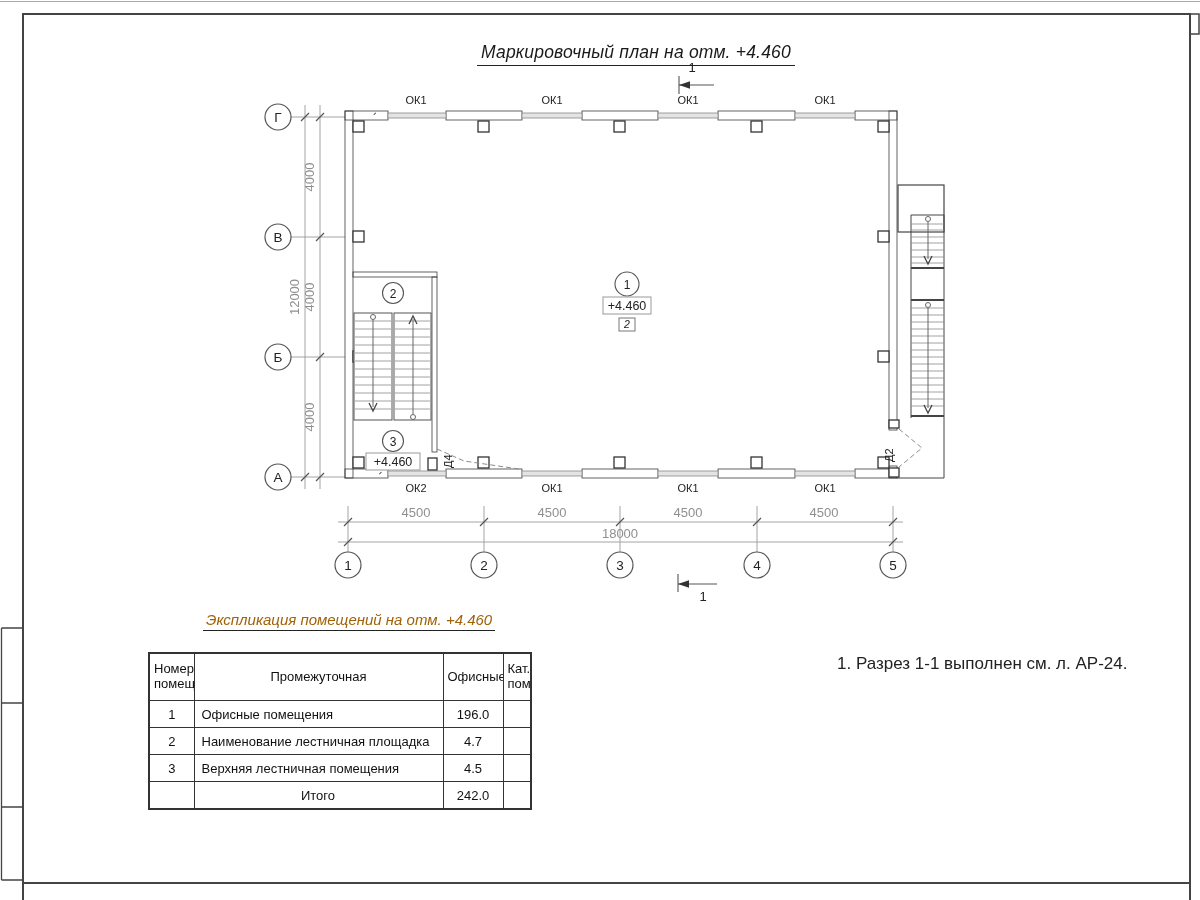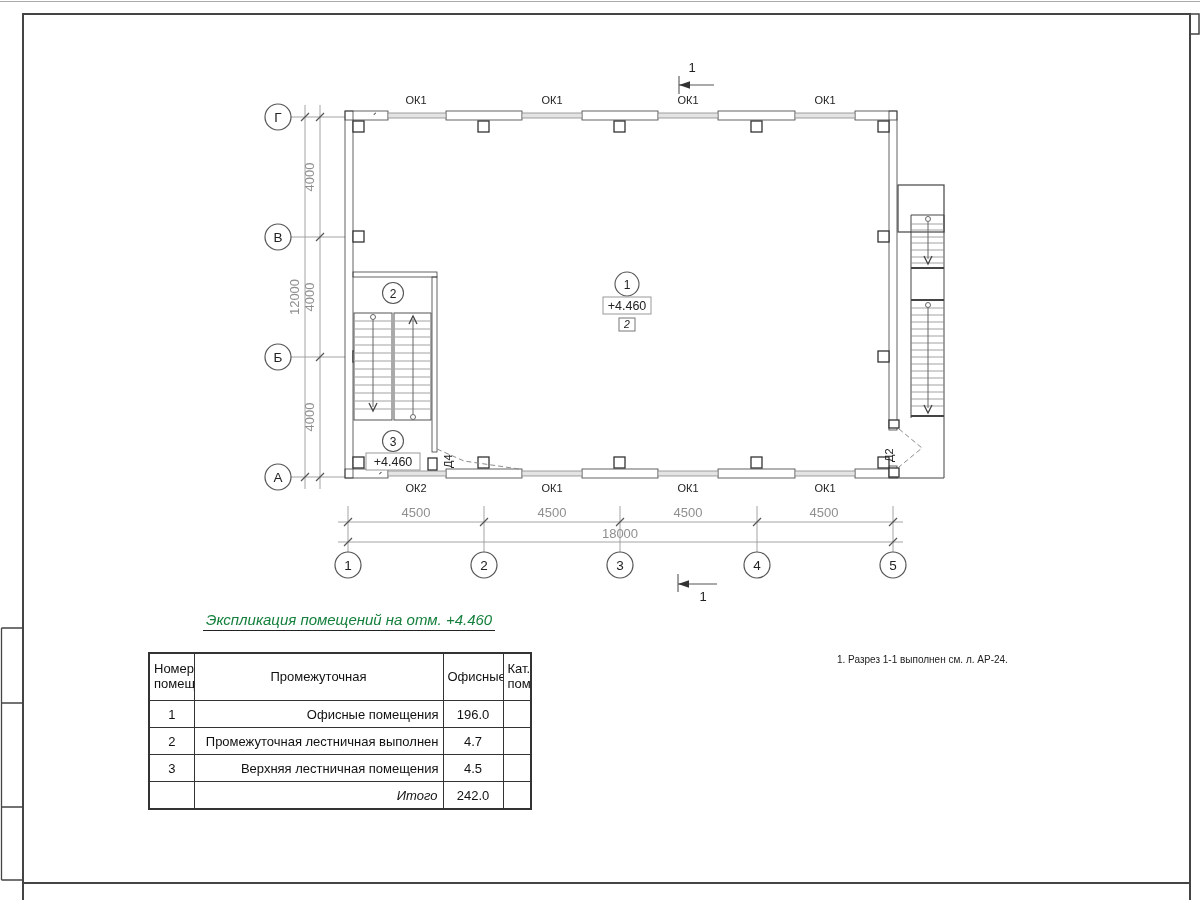--- a/index.html
+++ b/index.html
@@ -2,32 +2,32 @@
 <html><head>
 <meta charset="utf-8">
 <style>
   html,body{margin:0;padding:0;background:#fff;}
   .sheet{position:relative;width:1200px;height:900px;background:#fff;overflow:hidden;
          font-family:"Liberation Sans",sans-serif;}
   svg{position:absolute;left:0;top:0;font-family:"Liberation Sans",sans-serif;}
   .abs{position:absolute;}
   .plan-title{left:477px;top:42px;font-size:17.5px;font-style:italic;color:#1a1a1a;
               border-bottom:1.5px solid #222;padding:0 4px 2px 4px;letter-spacing:.2px;}
-  .sched-title{left:203px;top:611px;font-size:15px;font-style:italic;color:#15803d;
+  .sched-title{left:203px;top:611px;font-size:15px;font-style:italic;color:#a16207;
                border-bottom:1.5px solid #222;padding:0 3px 2px 3px;}
-  .note{left:837px;top:654px;font-size:10px;color:#222;}
+  .note{left:837px;top:654px;font-size:17px;color:#222;}
   table.sched{position:absolute;left:148px;top:652px;border-collapse:collapse;
               table-layout:fixed;width:382px;font-size:13px;color:#111;
               border:2px solid #333;}
   table.sched th,table.sched td{border:1px solid #333;padding:0 4px;font-weight:normal;
               text-align:center;vertical-align:middle;overflow:hidden;}
   table.sched th{height:46px;line-height:1.15;}
   table.sched td{height:26px;}
-  table.sched td.name{text-align:right;padding-left:7px;}
-  table.sched td.total-lbl{text-align:right;font-style:italic;padding-right:5px;}
+  table.sched td.name{text-align:left;padding-left:7px;}
+  table.sched td.total-lbl{padding-right:5px;}
   col.c-num{width:45px;} col.c-name{width:249px;} col.c-area{width:60px;} col.c-cat{width:28px;}
 </style>
 </head>
 <body>
 
 <div class="sheet">
 
 <svg width="1200" height="900" viewBox="0 0 1200 900">
   <defs>
     <pattern id="hatch" width="3" height="3" patternTransform="rotate(45)">
@@ -199,20 +199,21 @@
   <g stroke="#555" stroke-width="1.1" fill="none">
     <path d="M679 76V94 M679 85H714"></path>
     <polygon points="679,85 690,81.2 690,88.8" fill="#333" stroke="none"></polygon>
     <text x="692" y="72" font-size="13" fill="#222" stroke="none" text-anchor="middle">1</text>
     <path d="M678 574V592 M678 584H717"></path>
     <polygon points="678,584 689,580.2 689,587.8" fill="#333" stroke="none"></polygon>
     <text x="703" y="601" font-size="13" fill="#222" stroke="none" text-anchor="middle">1</text>
   </g>
 </svg>
 
+<div class="abs plan-title">Маркировочный план на отм. +4.460</div>
 <div class="abs sched-title">Экспликация помещений на отм. +4.460</div>
 <div class="abs note">1. Разрез 1-1 выполнен см. л. АР-24.</div>
 
 <table class="sched">
   <colgroup>
         <col class="c-num">
         <col class="c-name">
         <col class="c-area">
         <col class="c-cat">
       </colgroup>
@@ -226,21 +227,21 @@
   </thead>
   <tbody>
     <tr>
       <td>1</td>
       <td class="name">Офисные помещения</td>
       <td>196.0</td>
       <td></td>
     </tr>
     <tr>
       <td>2</td>
-      <td class="name">Промежуточная лестничная выполнен</td>
+      <td class="name">Наименование лестничная площадка</td>
       <td>4.7</td>
       <td></td>
     </tr>
     <tr>
       <td>3</td>
       <td class="name">Верхняя лестничная помещения</td>
       <td>4.5</td>
       <td></td>
     </tr>
     <tr>

